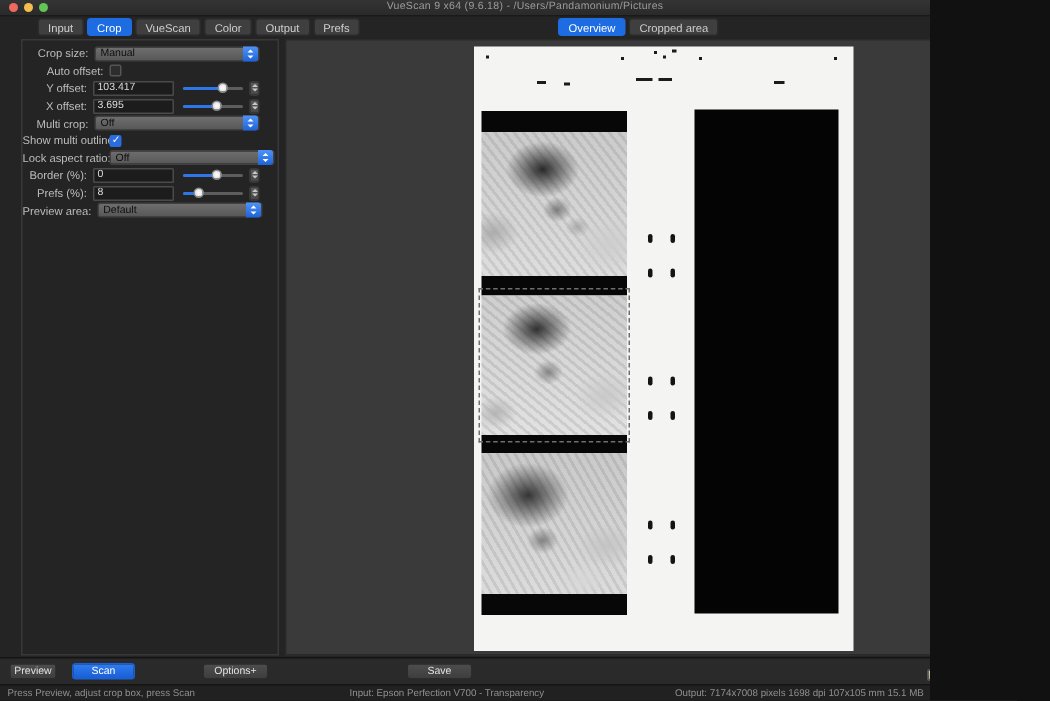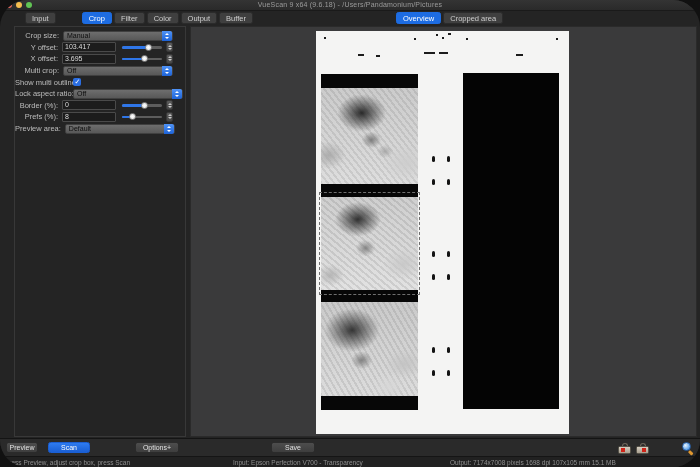--- a/index.html
+++ b/index.html
@@ -1,20 +1,20 @@
 <!DOCTYPE html>
 <html><head>
 <meta charset="utf-8">
 <style>
   * { margin:0; padding:0; box-sizing:border-box; }
   html,body { background:#111; }
   body { font-family:"Liberation Sans", sans-serif; }
   #window {
-    position:relative; width:700px; height:467px; overflow:hidden;
-    background:#242424; color:#c8c8c8;border-radius:27px;
+    position:relative; width:620px; height:467px; overflow:hidden;
+    background:#242424; color:#c8c8c8;
   }
   
   #titlebar {
     position:absolute; left:0; top:0; width:700px; height:11px;
     background:linear-gradient(#343434,#2a2a2a); border-bottom:1px solid #1a1a1a;
   }
   .tl { position:absolute; top:2px; width:6px; height:6px; border-radius:50%; }
   .tl.red   { left:6px;  background:#ee6a5f; }
   .tl.yel   { left:16px; background:#f5bd4f; }
   .tl.grn   { left:26px; background:#61c454; }
@@ -24,21 +24,21 @@
   }
   
   .tabs { position:absolute; top:12px; display:flex; gap:2px; }
   #left-tabs { left:25px; }
   #preview-tabs { left:372px; }
   .tab {
     height:12px; line-height:12px; padding:0 6px; font-size:7.5px;
     background:#3f3f3f; color:#cfcfcf; border-radius:2.5px; border:1px solid #2b2b2b;
     cursor:default; white-space:nowrap;
   }
-  .tab.active { background:#1d6ce2; color:#fff; border-color:#1d6ce2;margin-left:24px; }
+  .tab.active { background:#1d6ce2; color:#fff; border-color:#1d6ce2; }
   
   #crop-panel {
     position:absolute; left:14px; top:26px; width:172px; height:411px;
     border:1px solid #383838; background:#242424;
   }
   #crop-rows { position:absolute; left:0; top:3px; right:12px; }
   .row { display:flex; align-items:center; height:11.6px; }
   .lab {
     width:58px; text-align:right; padding-right:4px;
     font-size:7.5px; color:#bdbdbd; white-space:nowrap;
@@ -180,43 +180,49 @@
   <div id="titlebar">
     <div class="tl red"></div>
     <div class="tl yel"></div>
     <div class="tl grn"></div>
     <div id="title-text">VueScan 9 x64 (9.6.18) - /Users/Pandamonium/Pictures</div>
   </div>
 
   <div id="left-tabs" class="tabs">
     <div class="tab">Input</div>
     <div class="tab active">Crop</div>
-    <div class="tab">Filter</div>
+    <div class="tab">VueScan</div>
     <div class="tab">Color</div>
     <div class="tab">Output</div>
-    <div class="tab">Buffer</div>
+    <div class="tab">Prefs</div>
   </div>
 
   <div id="preview-tabs" class="tabs">
     <div class="tab active">Overview</div>
     <div class="tab">Cropped area</div>
   </div>
 
   <div id="crop-panel">
     <div id="crop-rows">
         <div class="row">
           <div class="lab">Crop size:</div>
           <div class="ctl">
             <div class="dropdown">
               <span class="dd-text">Manual</span>
               <span class="dd-cap">
                 <i class="up"></i>
                 <i class="dn"></i>
               </span>
             </div>
+          </div>
+        </div>
+        <div class="row">
+          <div class="lab">Auto offset:</div>
+          <div class="ctl">
+            <div class="checkbox"></div>
           </div>
         </div>
         <div class="row">
           <div class="lab">Y offset:</div>
           <div class="ctl">
             <div class="tfield">103.417</div>
             <div class="slider">
               <div class="track"></div>
               <div class="fill" style="width:67%"></div>
               <div class="knob" style="left:67%"></div>

